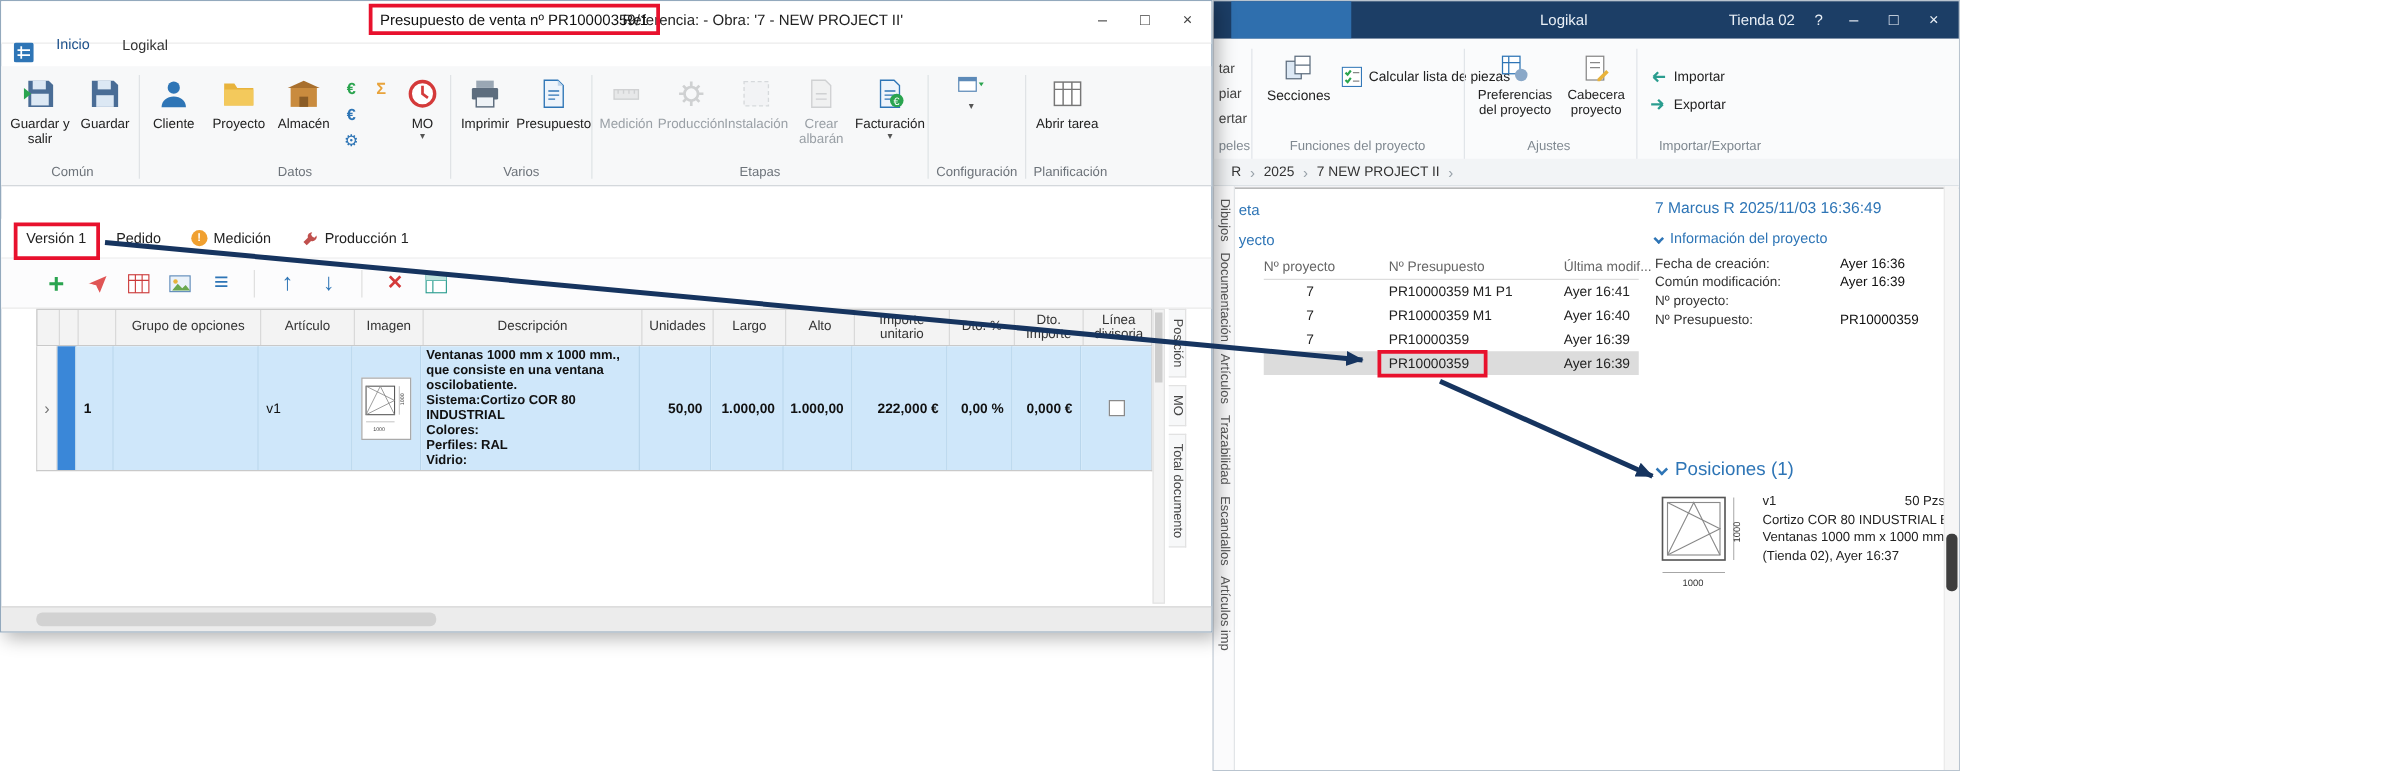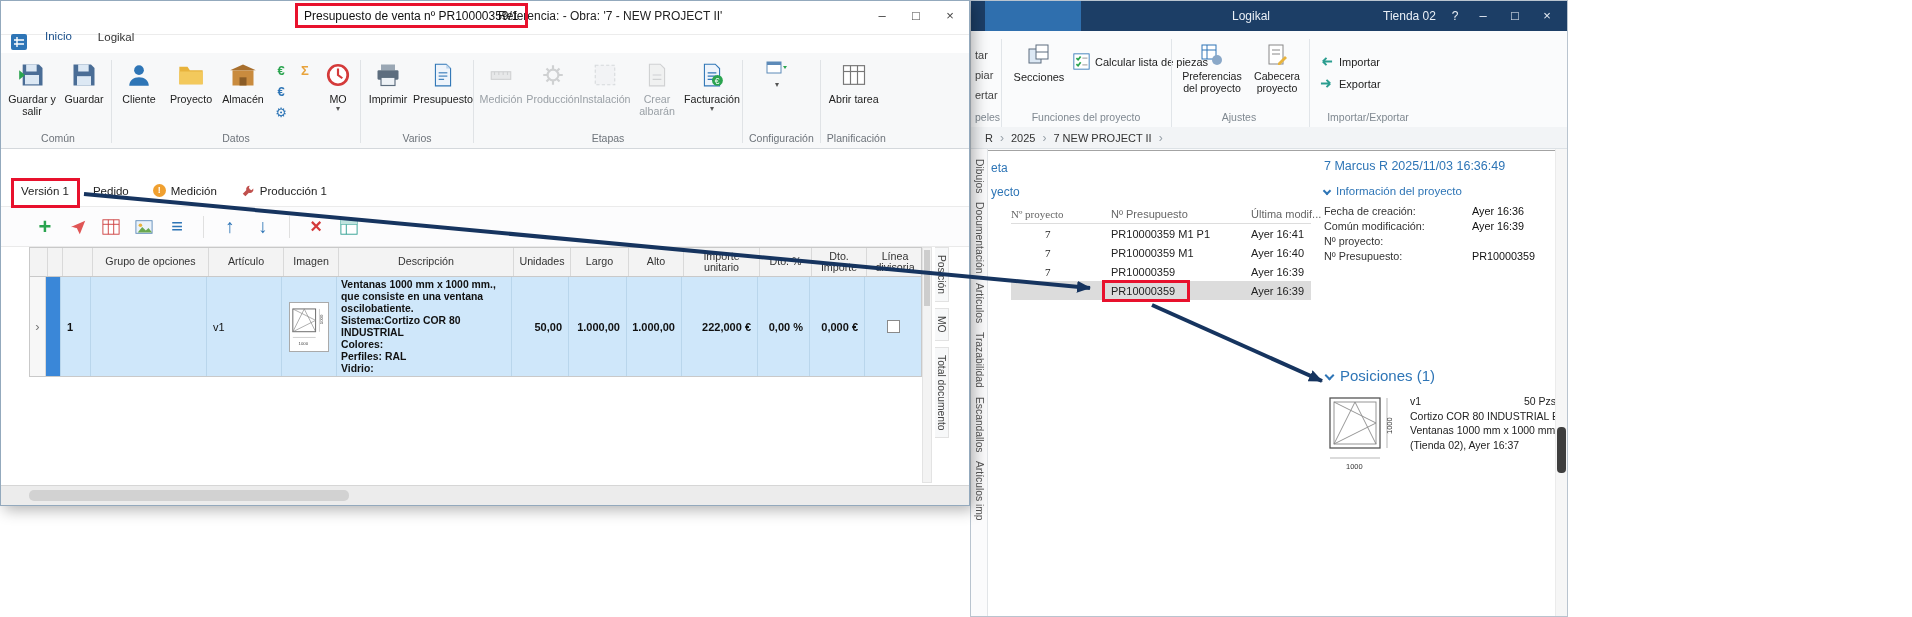--- a/index.html
+++ b/index.html
@@ -31,21 +31,21 @@
   .lg-bc { position:absolute; top:126px; left:0; right:0; height:22px; background:#f2f4f6; border-bottom:1px solid #dde2e6; display:flex; align-items:center; gap:7px; padding-left:14px; font-size:11px; color:#333; }
   .lg-bc .bsep { color:#98a1a9; font-size:12px; }
   .lg-main { position:absolute; top:148px; left:0; right:0; bottom:0; }
   .lg-strip { position:absolute; left:0; top:0; bottom:0; width:17px; border-right:1px solid #e2e5e8; display:flex; flex-direction:column; align-items:center; gap:9px; padding-top:10px; background:#fbfbfc; }
   .lg-strip span { writing-mode:vertical-rl; font-size:10.3px; color:#555; white-space:nowrap; }
   .lg-frag { position:absolute; color:#2e75b6; font-size:12px; }
   .lg-table { position:absolute; left:40px; top:55px; width:300px; font-size:11px; }
   .lg-th { display:flex; height:20px; align-items:center; color:#666; border-bottom:1px solid #ddd; }
   .lg-tr { display:flex; height:19px; align-items:center; color:#222; }
   .lg-tr.sel { background:#dcdcdc; }
-  .lg-col1 { width:100px; padding-left:0;font-family:Liberation Serif, serif; }
+  .lg-col1 { width:100px; padding-left:0; }
   .lg-tr .lg-col1 { padding-left:34px; }
   .lg-col2 { width:140px; }
   .lg-col3 { width:60px; white-space:nowrap; }
   .lg-info { position:absolute; left:353px; top:0; width:235px; }
   .lg-info-title { margin-top:10px; color:#2e75b6; font-size:12.5px; white-space:nowrap; }
   .lg-sec { margin-top:12px; display:flex; align-items:center; gap:6px; color:#2e75b6; font-size:11.5px; }
   .chev { width:6px; height:6px; border-right:2px solid #2e75b6; border-bottom:2px solid #2e75b6; transform:rotate(45deg); display:inline-block; flex:none; }
   .lg-fields { margin-top:8px; }
   .lg-field { display:flex; height:15px; font-size:10.8px;gap:40px; }
   .lg-field .fl { width:108px; color:#333; }

